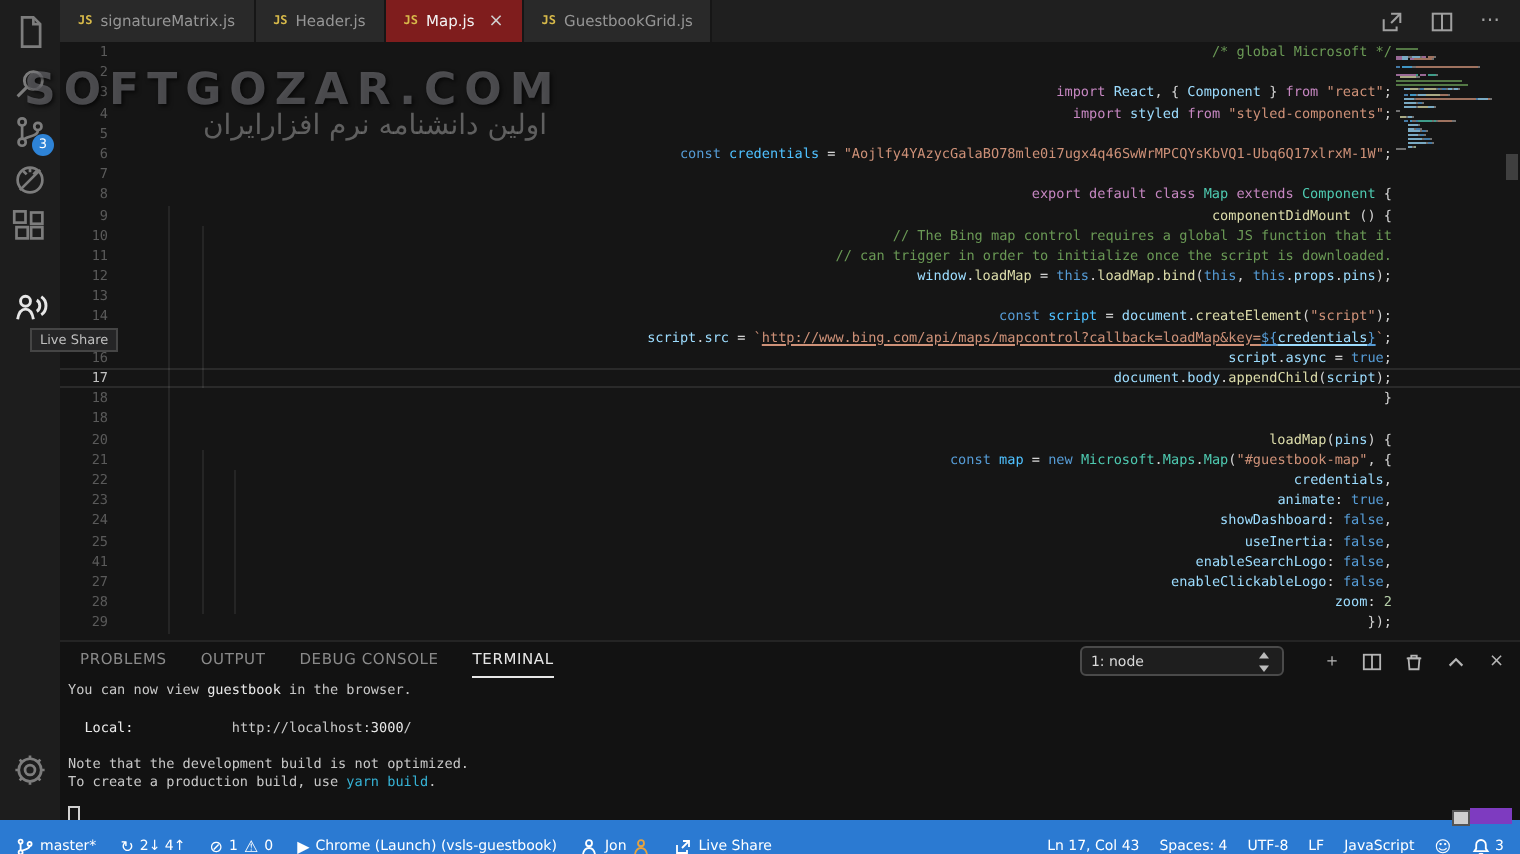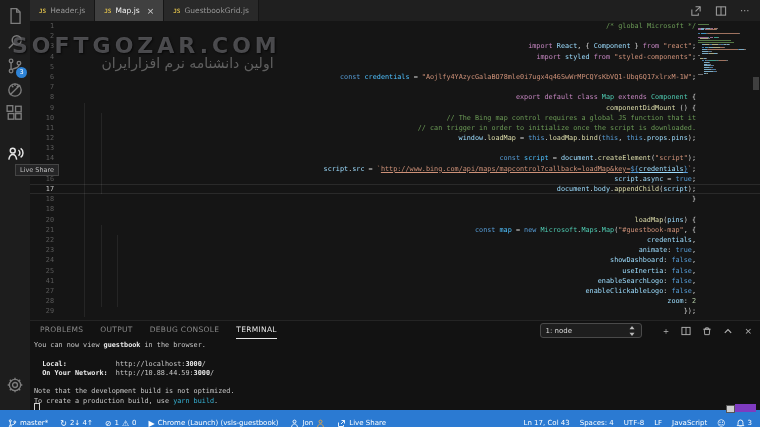--- a/index.html
+++ b/index.html
@@ -14,21 +14,21 @@
   .ab-badge{position:absolute;left:16px;top:67px;width:11px;height:11px;border-radius:50%;
             background:#2e83d6;color:#fff;font-size:6.5px;line-height:11px;text-align:center;z-index:5;}
   .ab-tooltip{position:absolute;left:15px;top:164px;background:#252526;border:1px solid #454545;
               color:#bfbfbf;font-size:6.5px;line-height:8px;padding:1px 4px;white-space:nowrap;z-index:9;}
 
   
   .tabbar{position:absolute;left:30px;top:0;right:0;height:21px;background:#1f1f1f;display:flex;align-items:stretch;}
   .tab{display:flex;align-items:center;gap:4px;padding:0 9px;background:#292929;color:#969696;
        font-size:7.5px;border-right:1px solid #161616;white-space:nowrap;}
   .tab .jsicon{color:#d8ba4a;font-size:6px;font-weight:bold;font-family:"DejaVu Sans Mono",monospace;}
-  .tab.active{background:#404040;color:#f2f2f2;}
+  .tab.active{background:#7f1d1d;color:#f2f2f2;}
   .tab .close{color:#d0d0d0;font-size:9px;margin-left:3px;}
   .tab-actions{margin-left:auto;display:flex;align-items:center;gap:13px;padding-right:10px;color:#a0a0a0;}
   .tab-actions svg{width:12px;height:12px;display:block;}
   .ellipsis{font-size:10px;color:#a0a0a0;line-height:10px;}
 
   
   .editor{position:absolute;left:30px;top:21px;right:0;height:299px;background:#151515;overflow:hidden;}
   .gutter{position:absolute;left:0;top:0;width:24px;text-align:right;
           font-family:"DejaVu Sans Mono",monospace;font-size:6.8px;color:#5a5a5a;}
   .g-num{height:10.2px;line-height:10.2px;}
@@ -55,21 +55,21 @@
   .ptab.active{color:#e7e7e7;border-bottom:1px solid #e7e7e7;}
   .panel-controls{position:absolute;right:8px;top:2px;display:flex;align-items:center;gap:11px;color:#b5b5b5;}
   .term-select{display:flex;align-items:center;justify-content:space-between;width:92px;height:13px;
                background:#1e1e1e;border:1px solid #4a4a4a;border-radius:3px;color:#dadada;
                font-size:7px;padding:0 4px;margin-right:8px;}
   .panel-controls svg{width:10px;height:10px;display:block;}
   .pc-glyph{font-size:9px;line-height:10px;color:#b5b5b5;}
   .terminal{position:absolute;left:4px;top:20px;right:4px;font-family:"DejaVu Sans Mono",monospace;
             font-size:6.8px;color:#c8c8c8;}
   .t-line{height:9.3px;line-height:9.3px;white-space:pre;}
-  .tseg.b{font-weight:bold;color:#eaeaea;}
+  .tseg.b{font-weight:normal;color:#eaeaea;}
   .tseg.c{color:#36b3d6;}
   .term-cursor{position:absolute;left:34px;top:403px;width:4px;height:7px;border:1px solid #cfcfcf;z-index:3;}
 
   
   .status-bar{position:absolute;left:0;top:410px;width:760px;height:30px;box-sizing:border-box;
               background:#2b7ad2;border-bottom:4px solid #1a55a0;color:#fff;font-size:7px;
               display:flex;align-items:center;z-index:6;}
   .sb-left{display:flex;align-items:center;gap:12px;padding-left:8px;}
   .sb-right{display:flex;align-items:center;gap:10px;margin-left:auto;padding-right:8px;}
   .sb-item{display:flex;align-items:center;gap:3px;white-space:nowrap;}
@@ -137,20 +137,24 @@
     <div class="ab-icon" style="top:376px">
       <svg viewBox="0 0 16 16" fill="none" stroke="currentColor" stroke-width="1.2">
           <circle cx="8" cy="8" r="2.2"></circle>
           <circle cx="8" cy="8" r="5"></circle>
           <path d="M8 1.5v2M8 12.5v2M1.5 8h2M12.5 8h2M3.4 3.4l1.4 1.4M11.2 11.2l1.4 1.4M12.6 3.4l-1.4 1.4M4.8 11.2l-1.4 1.4"></path>
         </svg>
     </div>
   </nav>
 
   <div class="tabbar">
+    <div class="tab">
+      <span class="jsicon">JS</span>
+      <span>signatureMatrix.js</span>
+    </div>
     <div class="tab">
       <span class="jsicon">JS</span>
       <span>Header.js</span>
     </div>
     <div class="tab active">
       <span class="jsicon">JS</span>
       <span>Map.js</span>
       <span class="close">×</span>
     </div>
     <div class="tab">
@@ -309,21 +313,20 @@
               <path d="M2 7.5 5.5 4 9 7.5"></path>
             </svg>
         </span>
         <span class="pc-glyph">×</span>
       </div>
     </div>
     <div class="terminal">
         <div class="t-line"><span class="tseg ">You can now view </span><span class="tseg b">guestbook</span><span class="tseg "> in the browser.</span></div>
         <div class="t-line"></div>
         <div class="t-line"><span class="tseg ">  </span><span class="tseg b">Local:</span><span class="tseg ">            http://localhost:</span><span class="tseg b">3000</span><span class="tseg ">/</span></div>
-        <div class="t-line"><span class="tseg ">  </span><span class="tseg b">On Your Network:</span><span class="tseg ">  http://10.88.44.59:</span><span class="tseg b">3000</span><span class="tseg ">/</span></div>
         <div class="t-line"></div>
         <div class="t-line"><span class="tseg ">Note that the development build is not optimized.</span></div>
         <div class="t-line"><span class="tseg ">To create a production build, use </span><span class="tseg c">yarn build</span><span class="tseg ">.</span></div>
       </div>
   </div>
   <div class="term-cursor"></div>
 
   <footer class="status-bar">
     <div class="sb-left">
       <span class="sb-item">

